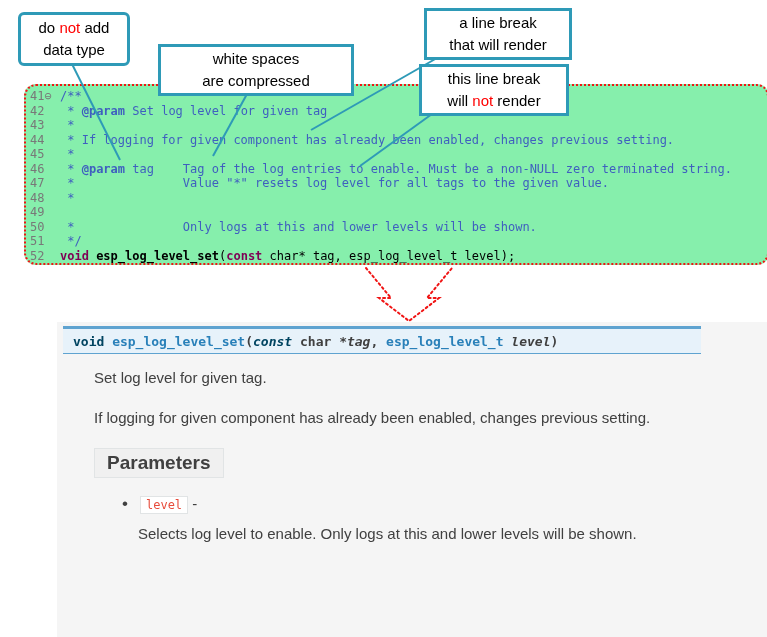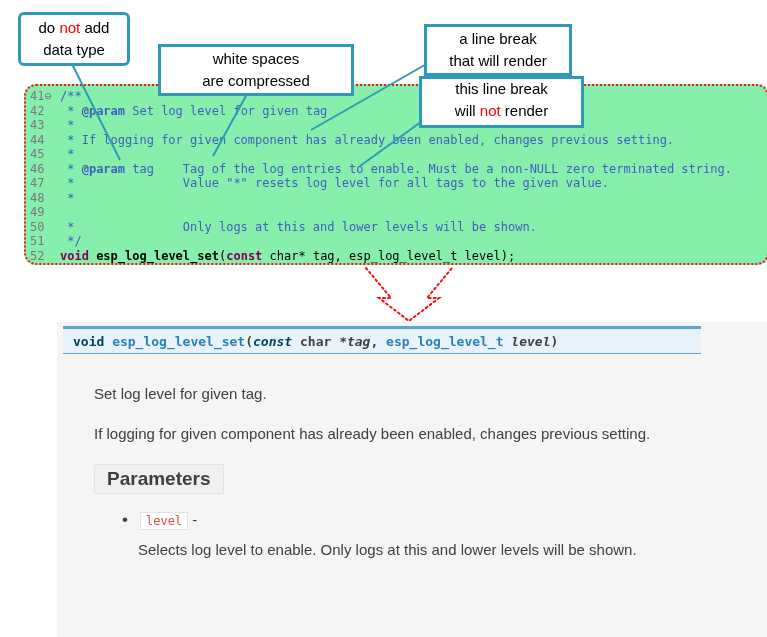--- a/index.html
+++ b/index.html
@@ -15,22 +15,22 @@
   
   .callout {
     position: absolute; z-index: 10; background: #fff;
     border: 3px solid var(--callout-border, #2e9ab7);
     display: flex; flex-direction: column; justify-content: center;
     text-align: center; font-size: 15px; line-height: 22px; color: #000;
     padding: 3px 4px; box-sizing: border-box;
   }
   #callout-0 { left: 18px;  top: 12px; width: 112px; height: 54px; border-radius: 6px; }
   #callout-1 { left: 158px; top: 44px; width: 196px; height: 52px; }
-  #callout-2 { left: 424px; top: 24px;  width: 148px; height: 52px; }
-  #callout-3 { left: 419px; top: 76px; width: 165px; height: 52px; justify-content: flex-end; }
+  #callout-2 { left: 424px; top: 8px;  width: 148px; height: 52px; }
+  #callout-3 { left: 419px; top: 64px; width: 150px; height: 52px; }
   .red { color: var(--annotation-red, #ff0000); }
 
   
   .code-box {
     position: absolute; left: 24px; top: 84px; width: 745px; height: 181px;
     border: 2px dotted var(--dotted-red, #f01414); border-radius: 12px;
     background: #86efac; z-index: 1; box-sizing: border-box; padding: 3px 2px 0 4px;
   }
   .code-line { display: flex; font-family: "DejaVu Sans Mono", monospace;
                font-size: 12px; line-height: 14.5px; }
@@ -58,21 +58,21 @@
   }
   .sig-kw   { color: var(--sig-keyword, #004461); font-weight: bold; }
   .sig-kwi  { color: var(--sig-keyword, #004461); font-weight: bold; font-style: italic; }
   .sig-name { color: var(--sig-name, #2980b9); font-weight: bold; }
   .sig-pl   { color: var(--body-text, #404040); font-weight: bold; }
   .sig-type { color: var(--sig-type, #2980b9); font-weight: bold; }
   .sig-arg  { color: var(--body-text, #404040); font-weight: bold; font-style: italic; }
 
   .doc-body { padding: 14px 36px 0 31px; color: var(--body-text, #404040);
               font-size: 15px; line-height: 20px; }
-  .doc-body p { margin: 16px 0 20px; }
+  .doc-body p { margin: 0 0 20px; }
   .params-box {
     display: inline-block; background: var(--params-box-bg, #f0f0f0);
     border: 1px solid var(--params-box-border, #e1e4e5);
     padding: 4px 12px; font-weight: bold; font-size: 19px; color: #404040;
     margin: 0 0 14px;
   }
   .param-list { list-style: none; margin: 0; padding: 0 0 0 28px; }
   .param-item { margin: 0; }
   .param-head { line-height: 24px; }
   .bullet { font-size: 17px; margin-right: 12px; color: #404040; }

